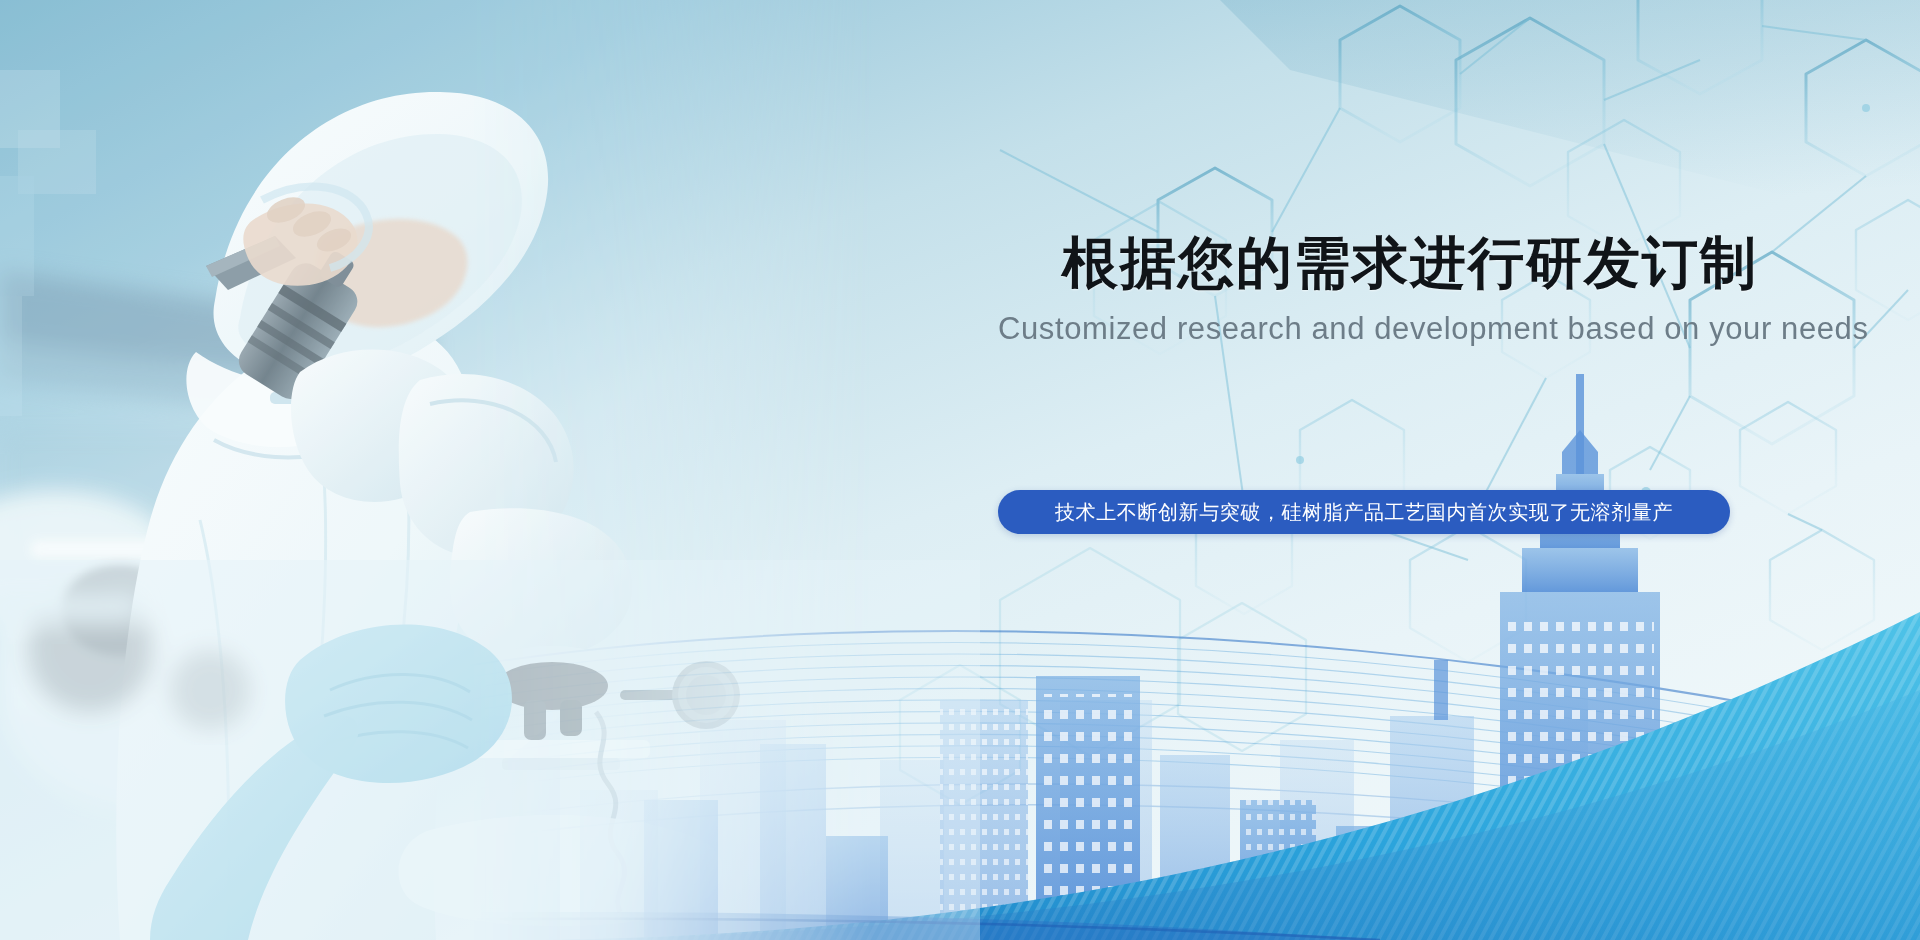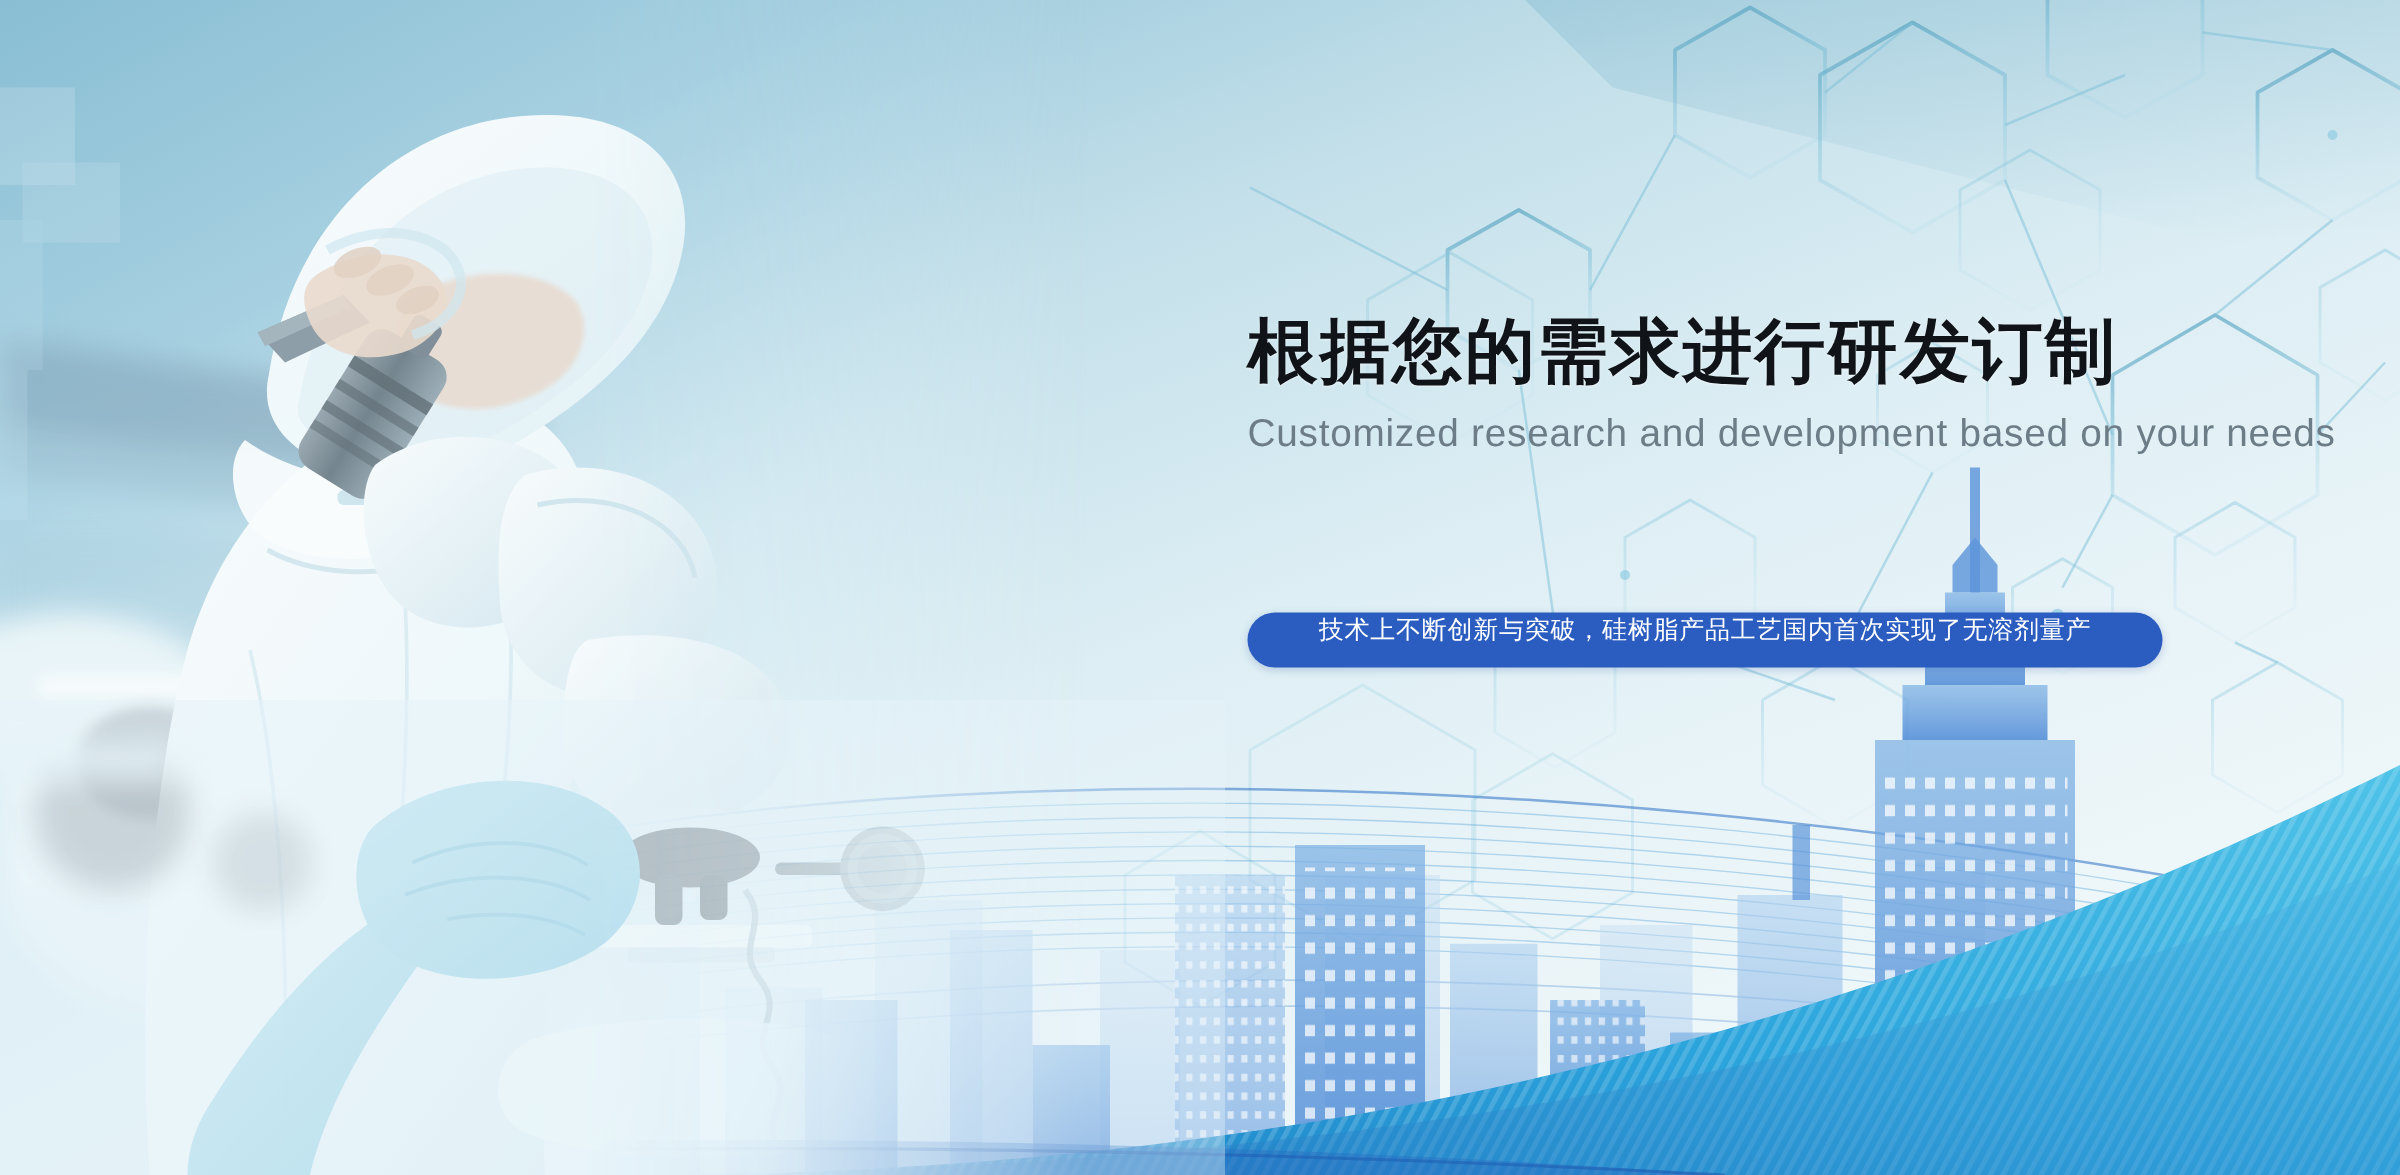--- a/index.html
+++ b/index.html
@@ -16,35 +16,35 @@
   .layer svg{ display:block; width:100%; height:100%; }
 
   
   #photo{
     position:absolute; left:0; top:0; width:900px; height:940px;
     -webkit-mask-image:linear-gradient(to right, rgba(0,0,0,1) 0%, rgba(0,0,0,1) 52%, rgba(0,0,0,.85) 68%, rgba(0,0,0,.45) 82%, rgba(0,0,0,0) 97%);
             mask-image:linear-gradient(to right, rgba(0,0,0,1) 0%, rgba(0,0,0,1) 52%, rgba(0,0,0,.85) 68%, rgba(0,0,0,.45) 82%, rgba(0,0,0,0) 97%);
   }
 
   
-  #textblock{ position:absolute; left:998px; top:250px; width:760px; }
+  #textblock{ position:absolute; left:998px; top:232px; width:760px;text-align:right; }
   #headline{
     font-size:56px; font-weight:bold; color:#101418;
     letter-spacing:2px; line-height:1.12; white-space:nowrap;
     text-shadow:0 1px 2px rgba(255,255,255,.55);
   }
   #subhead{
     margin-top:16px; font-size:31px; color:#6d7d88;
     letter-spacing:.6px; white-space:nowrap; font-weight:400;
   }
   #badge{
     position:absolute; left:998px; top:490px;
     width:732px; height:44px; border-radius:22px;
     background:#2b5cc0;
-    display:flex; justify-content:center;
+    display:flex; align-items:center; justify-content:center;
     box-shadow:0 2px 7px rgba(30,70,150,.22);
   }
   #badge span{
     color:#ffffff; font-size:20px; letter-spacing:.6px; white-space:nowrap;
   }
 </style>
 </head>
 <body>
 
 <div id="banner">

